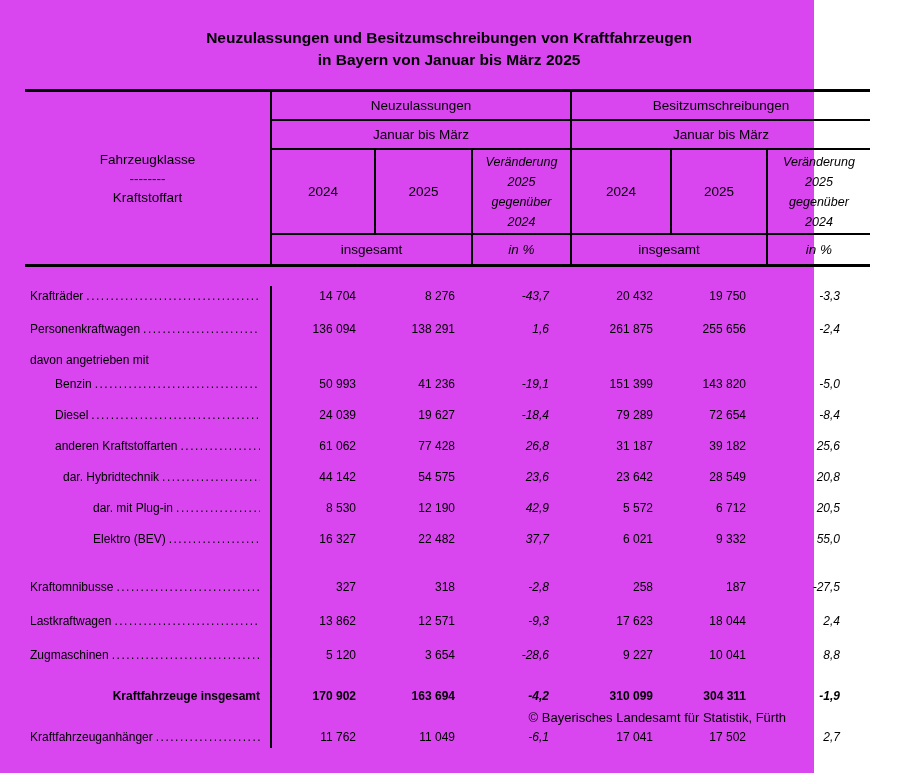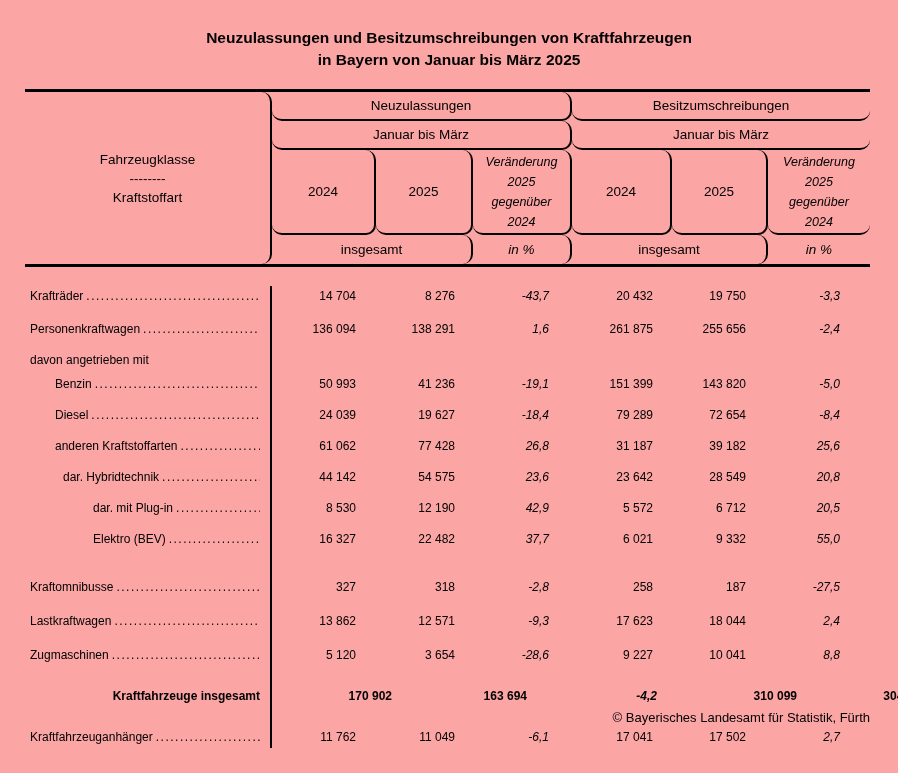--- a/index.html
+++ b/index.html
@@ -1,36 +1,36 @@
 <!DOCTYPE html>
 <html><head>
 <meta charset="utf-8">
 <style>
   * { margin:0; padding:0; box-sizing:border-box; }
   html,body { background:#ffffff; }
   .page {
-    position:relative; width:898px; height:773px; background:#fca5a5;
+    position:relative; width:814px; height:773px; background:#d946ef;
     font-family:"Liberation Sans", sans-serif; color:#000;
   }
   
   .title {
     position:absolute; top:27px; left:0; width:898px;
     text-align:center; font-weight:bold; font-size:15.5px; line-height:22px;
   }
   
   .tbl { position:absolute; left:25px; top:89px; width:845px; }
   
   .thead {
     display:grid;
     grid-template-columns:247px 104px 97px 99px 100px 96px 102px;
     grid-template-rows:29px 29px 85px 29px;
     border-top:3px solid #000; border-bottom:3px solid #000;
     font-size:13.5px;
   }
-  .hc { display:flex; align-items:center; justify-content:center; text-align:center;border-radius:10px; }
+  .hc { display:flex; align-items:center; justify-content:center; text-align:center; }
   .br2 { border-right:2px solid #000; }
   .bb2 { border-bottom:2px solid #000; }
   .it  { font-style:italic; }
   .h-label { grid-column:1; grid-row:1/5; flex-direction:column; line-height:19px; }
   .h-neu   { grid-column:2/5; grid-row:1; }
   .h-bes   { grid-column:5/8; grid-row:1; }
   .h-jan-n { grid-column:2/5; grid-row:2; }
   .h-jan-b { grid-column:5/8; grid-row:2; }
   .h-y1n { grid-column:2; grid-row:3; }
   .h-y2n { grid-column:3; grid-row:3; }
@@ -53,21 +53,21 @@
   .mt0{margin-top:11px} .mt4{margin-top:4px} .mt12{margin-top:28px} .mt13{margin-top:13px}
   .mt14{margin-top:14px} .mt19{margin-top:19px} .mt21{margin-top:21px}
   .lab { display:flex; align-items:baseline; overflow:hidden; padding-right:12px; white-space:nowrap; }
   .ind0{padding-left:5px} .ind1{padding-left:30px} .ind2{padding-left:38px} .ind3{padding-left:68px}
   .dots { flex:1; overflow:hidden; white-space:nowrap; margin-left:3px; }
   .dots::after { content:"................................................................................"; letter-spacing:1.5px; }
   .n { text-align:right; }
   .c2{padding-right:20px} .c3{padding-right:18px} .c4{padding-right:23px}
   .c5{padding-right:19px} .c6{padding-right:22px} .c7{padding-right:30px}
   .pct { font-style:italic; }
-  .total-row { font-weight:bold;gap:36px; }
+  .total-row { font-weight:bold; }
   .lab-end { justify-content:flex-end; }
   
   .footer { position:absolute; top:710px; right:28px; font-size:13px; }
 </style>
 </head>
 <body>
 
 <div class="page">
 
   <div class="title">

